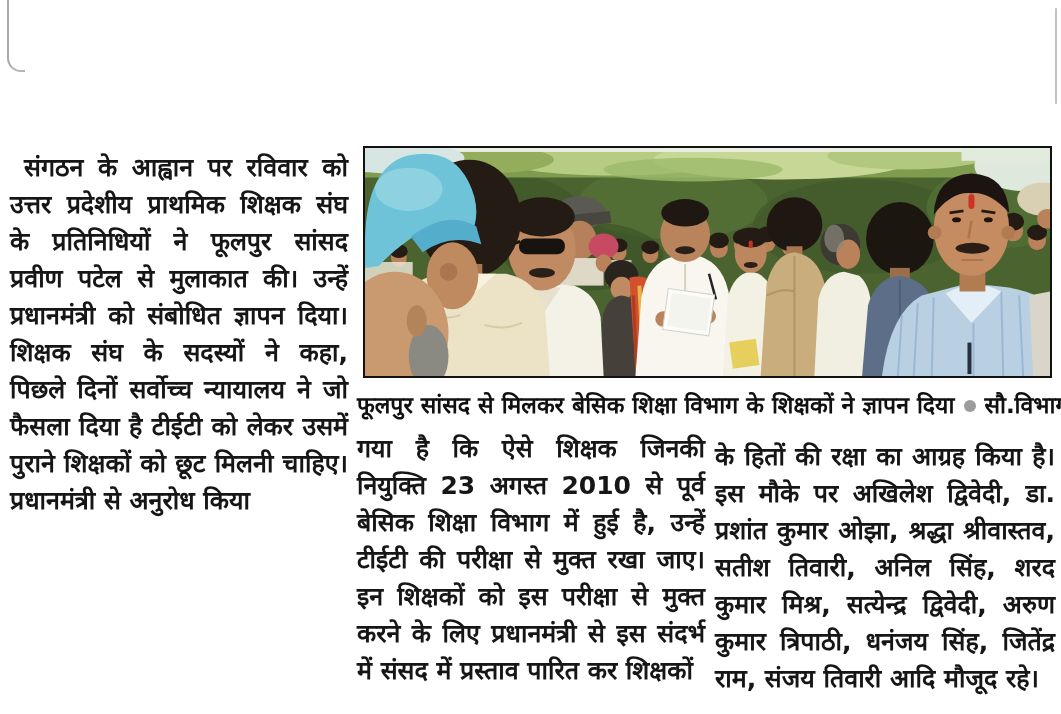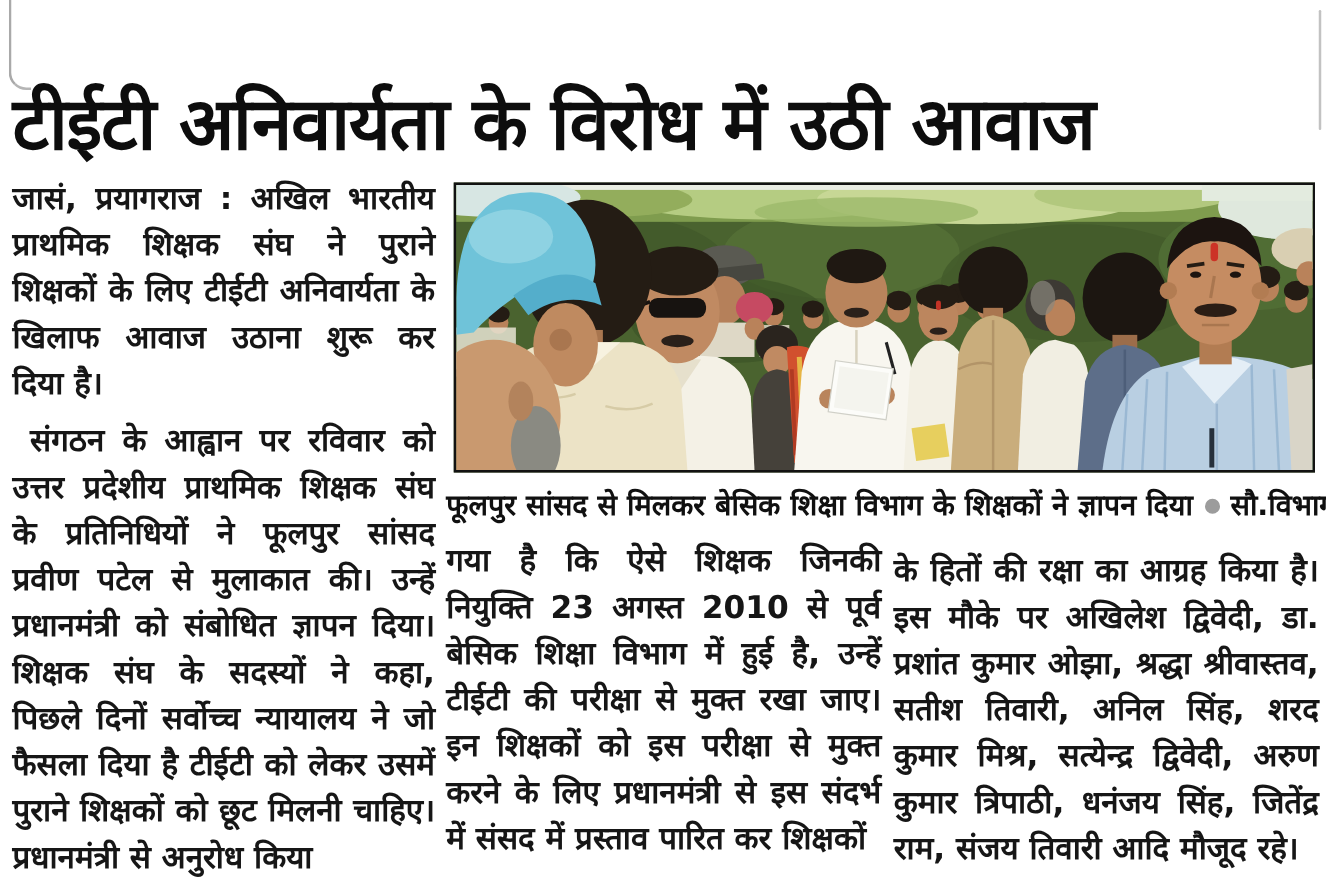--- a/index.html
+++ b/index.html
@@ -57,24 +57,22 @@
   .caption .credit{font-weight:800;}
 </style>
 </head>
 <body>
 
 <div class="page">
 
   <div class="corner-artifact-left"></div>
   <div class="edge-artifact-right"></div>
 
-  <h1 class="headline">टीईटी अनिवार्यता के विरोध में उठी आवाज</h1>
 
   <div class="col-left bodytext">
-    <p><span class="dateline">जासं, प्रयागराज :</span><span> अखिल भारतीय प्राथमिक शिक्षक संघ ने पुराने शिक्षकों के लिए टीईटी अनिवार्यता के खिलाफ आवाज उठाना शुरू कर दिया है।</span></p>
     <p class="p2">संगठन के आह्वान पर रविवार को उत्तर प्रदेशीय प्राथमिक शिक्षक संघ के प्रतिनिधियों ने फूलपुर सांसद प्रवीण पटेल से मुलाकात की। उन्हें प्रधानमंत्री को संबोधित ज्ञापन दिया। शिक्षक संघ के सदस्यों ने कहा, पिछले दिनों सर्वोच्च न्यायालय ने जो फैसला दिया है टीईटी को लेकर उसमें पुराने शिक्षकों को छूट मिलनी चाहिए। प्रधानमंत्री से अनुरोध किया</p>
   </div>
 
   <div class="photo-frame">
     <svg viewBox="0 0 689 232" preserveAspectRatio="none" aria-hidden="true">
 
       <g>
         <rect x="0" y="0" width="689" height="232" fill="#4a632f"></rect>
         <ellipse cx="130" cy="70" rx="90" ry="45" fill="#41592a" opacity="0.8"></ellipse>
         <ellipse cx="310" cy="55" rx="95" ry="38" fill="#546f36" opacity="0.9"></ellipse>

